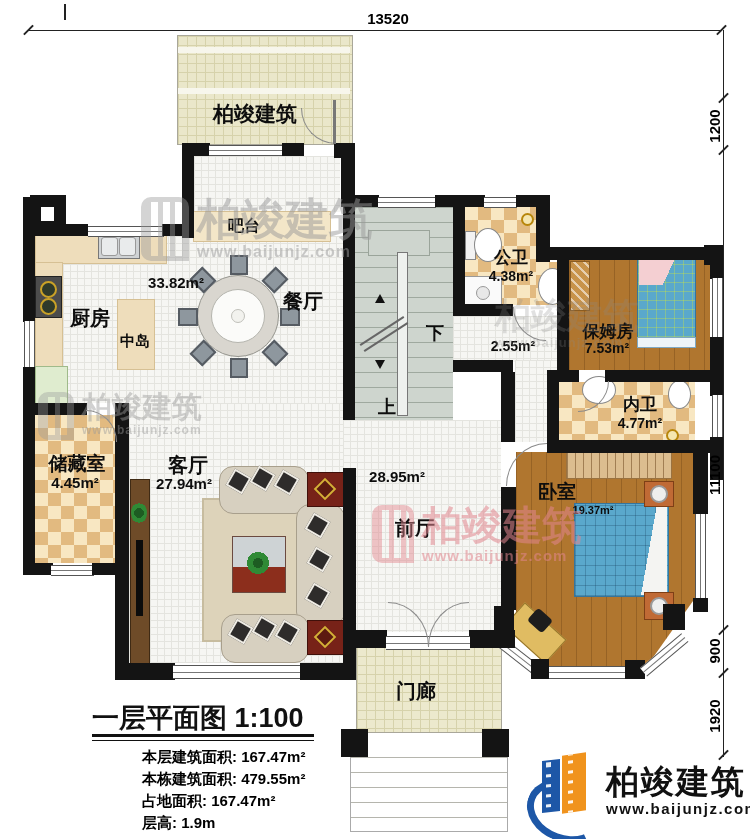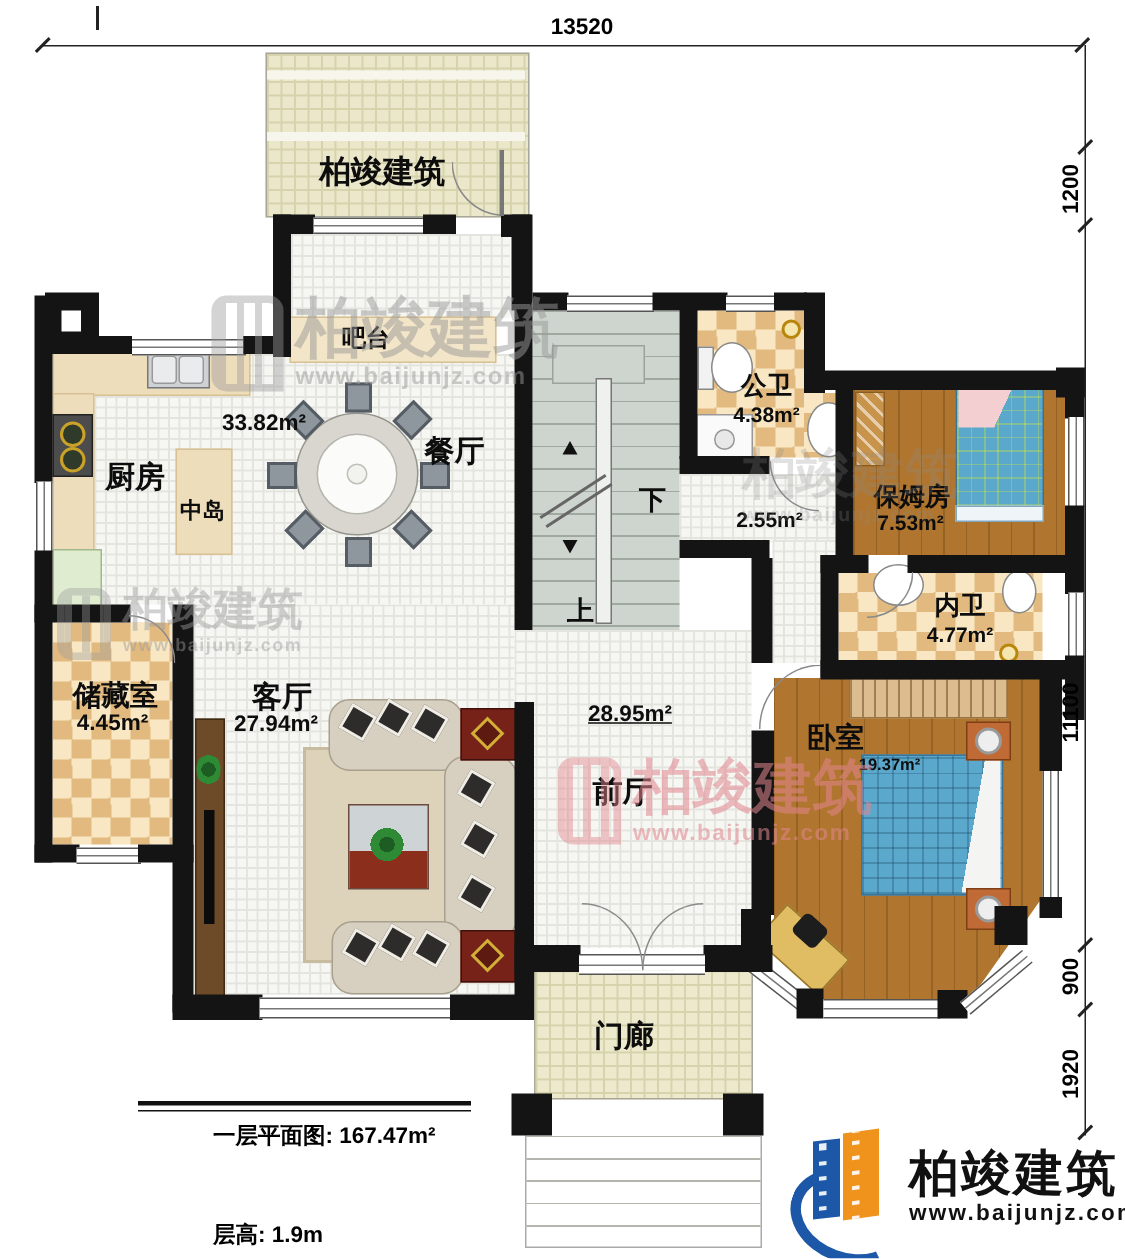--- a/index.html
+++ b/index.html
@@ -250,21 +250,21 @@
   <div class="area" style="left:513px;top:346px;font-size:14px;">2.55m²</div>
   <div class="lbl" style="left:608px;top:331px;font-size:17px;">保姆房</div>
   <div class="area" style="left:607px;top:348px;font-size:14px;">7.53m²</div>
   <div class="lbl" style="left:640px;top:404px;font-size:17px;">内卫</div>
   <div class="area" style="left:640px;top:423px;font-size:14px;">4.77m²</div>
   <div class="lbl" style="left:387px;top:407px;font-size:18px;">上</div>
   <div class="lbl" style="left:77px;top:464px;font-size:19px;">储藏室</div>
   <div class="area" style="left:75px;top:482px;font-size:15px;text-align:right;">4.45m²</div>
   <div class="lbl" style="left:188px;top:465px;font-size:20px;">客厅</div>
   <div class="area" style="left:184px;top:483px;font-size:15px;">27.94m²</div>
-  <div class="area" style="left:420px;top:476px;font-size:15px;text-decoration:underline;">28.95m²</div>
+  <div class="area" style="left:397px;top:476px;font-size:15px;">28.95m²</div>
   <div class="lbl" style="left:415px;top:528px;font-size:20px;">前厅</div>
   <div class="lbl" style="left:557px;top:492px;font-size:19px;">卧室</div>
   <div class="area" style="left:557px;top:510px;font-size:11px;margin-left:36px;">19.37m²</div>
   <div class="lbl" style="left:416px;top:691px;font-size:20px;">门廊</div>
 
   <div class="abs" style="left:28px;top:30px;width:694px;height:1px;background:#222;"></div>
   <div class="tick" style="left:22px;top:29px;"></div>
   <div class="tick" style="left:715px;top:29px;"></div>
   <div class="dimtxt" style="left:388px;top:18px;transform:translate(-50%,-50%);background:#fff;padding:0 4px;">13520</div>
   <div class="abs" style="left:64px;top:4px;width:2px;height:16px;background:#222;"></div>
@@ -301,24 +301,37 @@
     </div>
   </div>
   <div class="wm" style="left:372px;top:505px;color:#e2868f;opacity:.55;">
     <div class="bi" style="width:32px;height:48px;"></div>
     <div>
       <div class="brand" style="font-size:40px;">柏竣建筑</div>
       <div class="url" style="font-size:15px;">www.baijunjz.com</div>
     </div>
   </div>
 
+  <div class="abs" style="left:92px;top:700px;font-size:27px;font-weight:700;white-space:nowrap;">
+    <span>一层平面图</span>
+    <span> </span>
+    <span>1:100</span>
+  </div>
   <div class="abs" style="left:92px;top:734px;width:222px;height:3px;background:#111;"></div>
   <div class="abs" style="left:92px;top:740px;width:222px;height:1px;background:#111;"></div>
   <div class="statrow" style="left:142px;top:748px;">
-    <span>一层平面图:</span>
+    <span>本层建筑面积:</span>
+    <span>167.47m²</span>
+  </div>
+  <div class="statrow" style="left:142px;top:770px;">
+    <span>本栋建筑面积:</span>
+    <span>479.55m²</span>
+  </div>
+  <div class="statrow" style="left:142px;top:792px;">
+    <span>占地面积:</span>
     <span>167.47m²</span>
   </div>
   <div class="statrow" style="left:142px;top:814px;">
     <span>层高:</span>
     <span>1.9m</span>
   </div>
 
   <div class="abs" style="left:526px;top:750px;width:80px;height:86px;">
     <div class="abs" style="left:0px;top:30px;width:66px;height:48px;border:7px solid transparent;border-bottom-color:#1d57a7;border-left-color:#1d57a7;border-radius:50%;transform:rotate(20deg);"></div>
     <div class="abs" style="left:16px;top:10px;width:18px;height:52px;background:#1d57a7;transform:skewY(-6deg);

